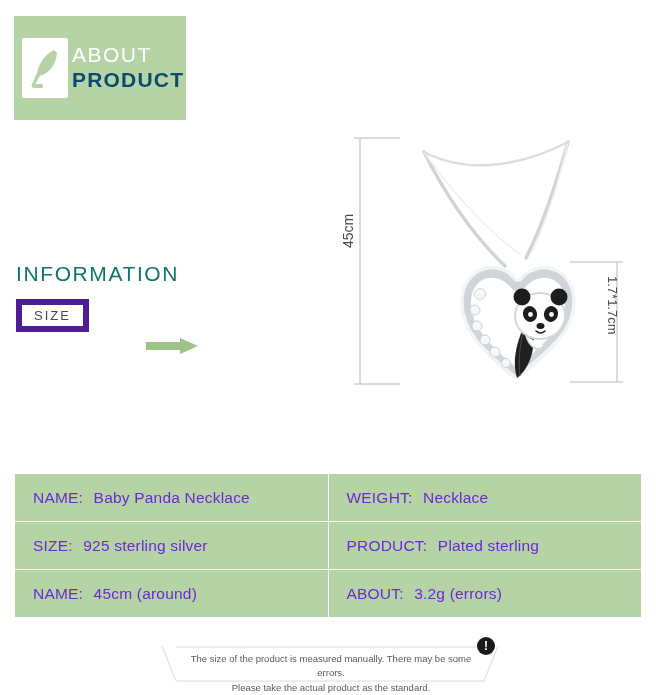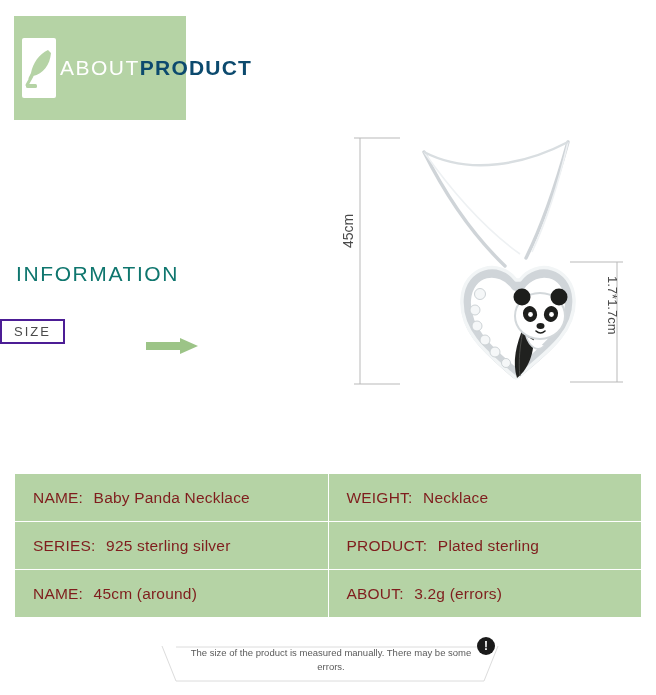--- a/index.html
+++ b/index.html
@@ -34,20 +34,21 @@
     margin-right: 4px;
     background: #ffffff;
     border-radius: 2px;
     display: flex;
     align-items: center;
     justify-content: center;
   }
   .quill-box svg { display: block; }
   .about-text {
     display: flex;
+    flex-direction: column;
     justify-content: space-between;
     line-height: 1.18;
   }
   .about-text .l1 {
     font-size: 21px;
     letter-spacing: 1.5px;
     color: #ffffff;
     font-weight: 400;
   }
   .about-text .l2 {
@@ -61,29 +62,28 @@
   .information-title {
     position: absolute;
     left: 16px;
     top: 262px;
     font-size: 21px;
     letter-spacing: 1.6px;
     color: #0f766e;
   }
   .size-chip {
     position: absolute;
-    left: 0;
+    left: 16px;
     top: 299px;
-    border: 2px solid #4c1d95;
+    border: 6px solid #4c1d95;
     padding: 3px 12px;
     font-size: 13px;
     letter-spacing: 2px;
     color: #4a4a4a;
     background: #ffffff;
-    margin-top: 20px;
   }
   .arrow {
     position: absolute;
     left: 146px;
     top: 337px;
     width: 54px;
     height: 18px;
   }
 
   
@@ -123,42 +123,42 @@
     top: 473px;
     width: 628px;
     border-collapse: collapse;
     background: #b5d3a5;
   }
   .spec-table td {
     height: 47px;
     border: 1px solid #ffffff;
     padding: 0 0 0 18px;
     font-size: 15.5px;
-    color: #7f1d1d;
+    color: #6d28d9;
     font-weight: 400;
     letter-spacing: 0.2px;
     white-space: nowrap;
     margin-top: 16px;
   }
   .spec-table td.col-left { width: 50%; }
   .spec-table .k { }
   .spec-table .v { }
 
   
   .footer-note {
     position: absolute;
     left: 160px;
     top: 645px;
     width: 340px;
     height: 42px;
   }
   .footer-text {
     position: absolute;
     left: 18px;
-    top: 1px;
+    top: 7px;
     width: 306px;
     text-align: center;
     font-size: 9.5px;
     line-height: 1.5;
     color: #5a5a5a;
   }
   .excl {
     position: absolute;
     left: 317px;
     top: -8px;
@@ -261,21 +261,21 @@
         <span class="k" style="margin-right: 6px;">NAME:</span>
         <span class="v">Baby Panda Necklace</span>
       </td>
       <td>
         <span class="k" style="margin-right: 6px;">WEIGHT:</span>
         <span class="v">Necklace</span>
       </td>
     </tr>
     <tr>
       <td class="col-left">
-        <span class="k" style="margin-right: 6px;">SERIES:</span>
+        <span class="k" style="margin-right: 6px;">SIZE:</span>
         <span class="v">925 sterling silver</span>
       </td>
       <td>
         <span class="k" style="margin-right: 6px;">PRODUCT:</span>
         <span class="v">Plated sterling</span>
       </td>
     </tr>
     <tr>
       <td class="col-left">
         <span class="k" style="margin-right: 6px;">NAME:</span>
@@ -293,14 +293,15 @@
   <svg class="footer-svg" width="340" height="42" viewBox="0 0 340 42">
     <path d="M14 0 L326 0 L340 0 L326 42 L14 42 L0 0 Z" fill="#ffffff"></path>
     <path d="M16 2 L324 2" stroke="#dcdcdc" stroke-width="1"></path>
     <path d="M2 1 L16 36" stroke="#dcdcdc" stroke-width="1"></path>
     <path d="M338 1 L324 36" stroke="#dcdcdc" stroke-width="1"></path>
     <path d="M16 36 L324 36" stroke="#dcdcdc" stroke-width="1"></path>
   </svg>
   <div class="excl">!</div>
   <div class="footer-text">
     <div>The size of the product is measured manually. There may be some errors.</div>
+    <div>Please take the actual product as the standard.</div>
   </div>
 </div>
 
 </body></html>

